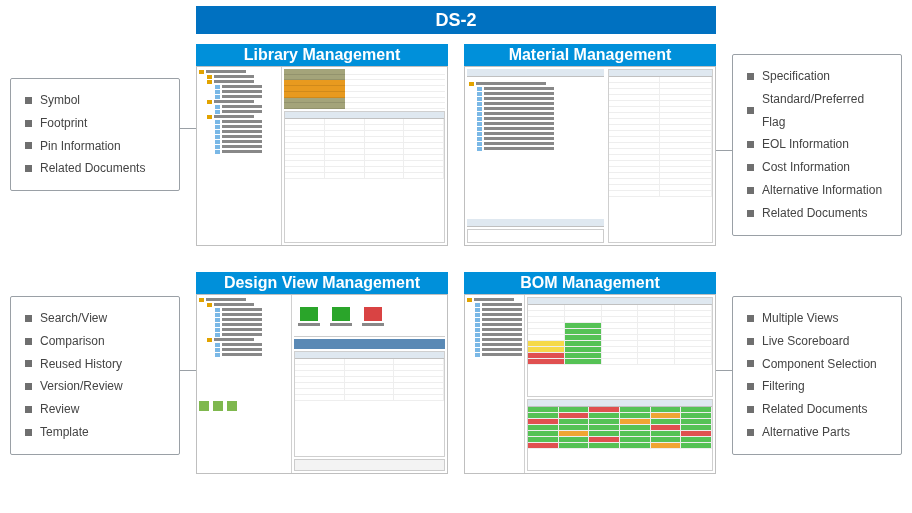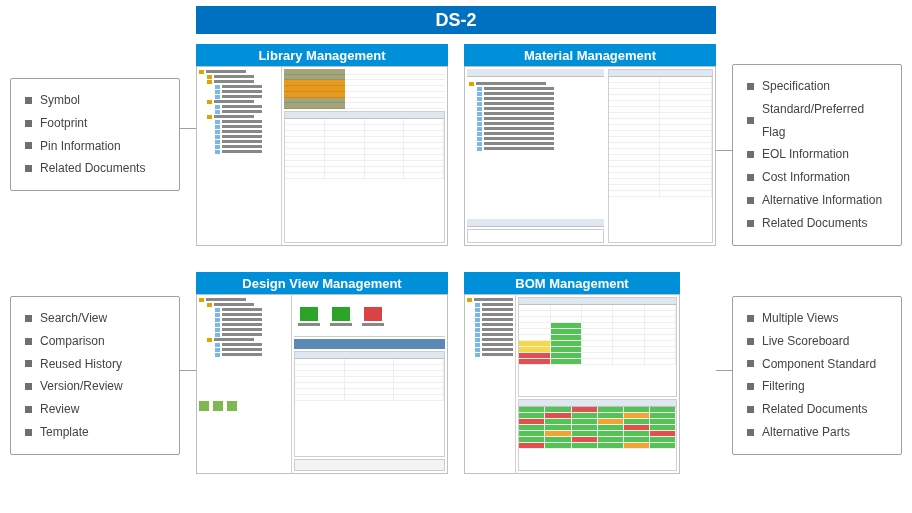--- a/index.html
+++ b/index.html
@@ -11,24 +11,24 @@
     background: #0071c1; color: #fff; font-size: 18px; font-weight: 700;
     display: flex; align-items: center; justify-content: center;
   }
 
   .quad {
     position: absolute; display: flex; flex-direction: column;
   }
   .q1 { left: 196px; top: 44px;  width: 252px; }
   .q2 { left: 464px; top: 44px;  width: 252px; }
   .q3 { left: 196px; top: 272px; width: 252px; }
-  .q4 { left: 464px; top: 272px; width: 216px; }
+  .q4 { left: 464px; top: 272px; width: 252px; }
 
   .quad .hdr {
-    height: 22px; background: #0090da; color: #fff; font-size: 13px;
+    height: 22px; background: #0090da; color: #fff; font-size: 16px;
     font-weight: 700; display: flex; align-items: center; justify-content: center;
   }
   .quad .shot {
     height: 180px; background: #f7f7f7; border: 1px solid #bfbfbf; overflow: hidden;
     display: flex; font-size: 4px; color: #333;
   }
 
   
   .tree-pane { width: 34%; background:#fff; border-right:1px solid #d0d0d0; padding:2px; }
   .grid-pane { flex:1; background:#fff; padding:2px; display:flex; flex-direction:column; gap:2px; }
@@ -57,21 +57,21 @@
   .callout {
     position:absolute; width:170px; border:1px solid #9aa0a6;
     border-radius:2px; padding:10px 12px 10px 14px; background:#fff;
   }
   .callout ul { list-style:none; }
   .callout li { font-size:12px; color:#444; line-height:1.9; display:flex; align-items:center; gap:8px; }
   .callout li::before { content:""; width:7px; height:7px; background:#6f6f6f; flex:none; }
 
   .co1 { left:10px;  top:78px;  }
   .co2 { left:10px;  top:296px; }
-  .co3 { left:732px; top:64px;  }
+  .co3 { left:732px; top:54px;  }
   .co4 { left:732px; top:296px; }
 
   
   .conn { position:absolute; background:#9aa0a6; height:1px; }
 
   
   .thumb-row { height:40px; display:flex; gap:10px; align-items:center; padding:2px 4px; border-bottom:1px solid #ccc;}
   .chip { display:flex; flex-direction:column; align-items:center; gap:2px;}
   .chip .ic { width:18px; height:14px; background:#2aa52a; }
   .chip.red .ic{ background:#d94343;}
@@ -817,21 +817,21 @@
     <li>Cost Information</li>
     <li>Alternative Information</li>
     <li>Related Documents</li>
   </ul>
 </div>
 
 <div class="callout co4">
   <ul>
     <li>Multiple Views</li>
     <li>Live Scoreboard</li>
-    <li>Component Standard</li>
+    <li>Component Selection</li>
     <li>Filtering</li>
     <li>Related Documents</li>
     <li>Alternative Parts</li>
   </ul>
 </div>
 
 <div class="conn" style="left:180px; top:128px; width:16px;"></div>
 <div class="conn" style="left:180px; top:370px; width:16px;"></div>
 <div class="conn" style="left:716px; top:150px; width:16px;"></div>
 <div class="conn" style="left:716px; top:370px; width:16px;"></div>

